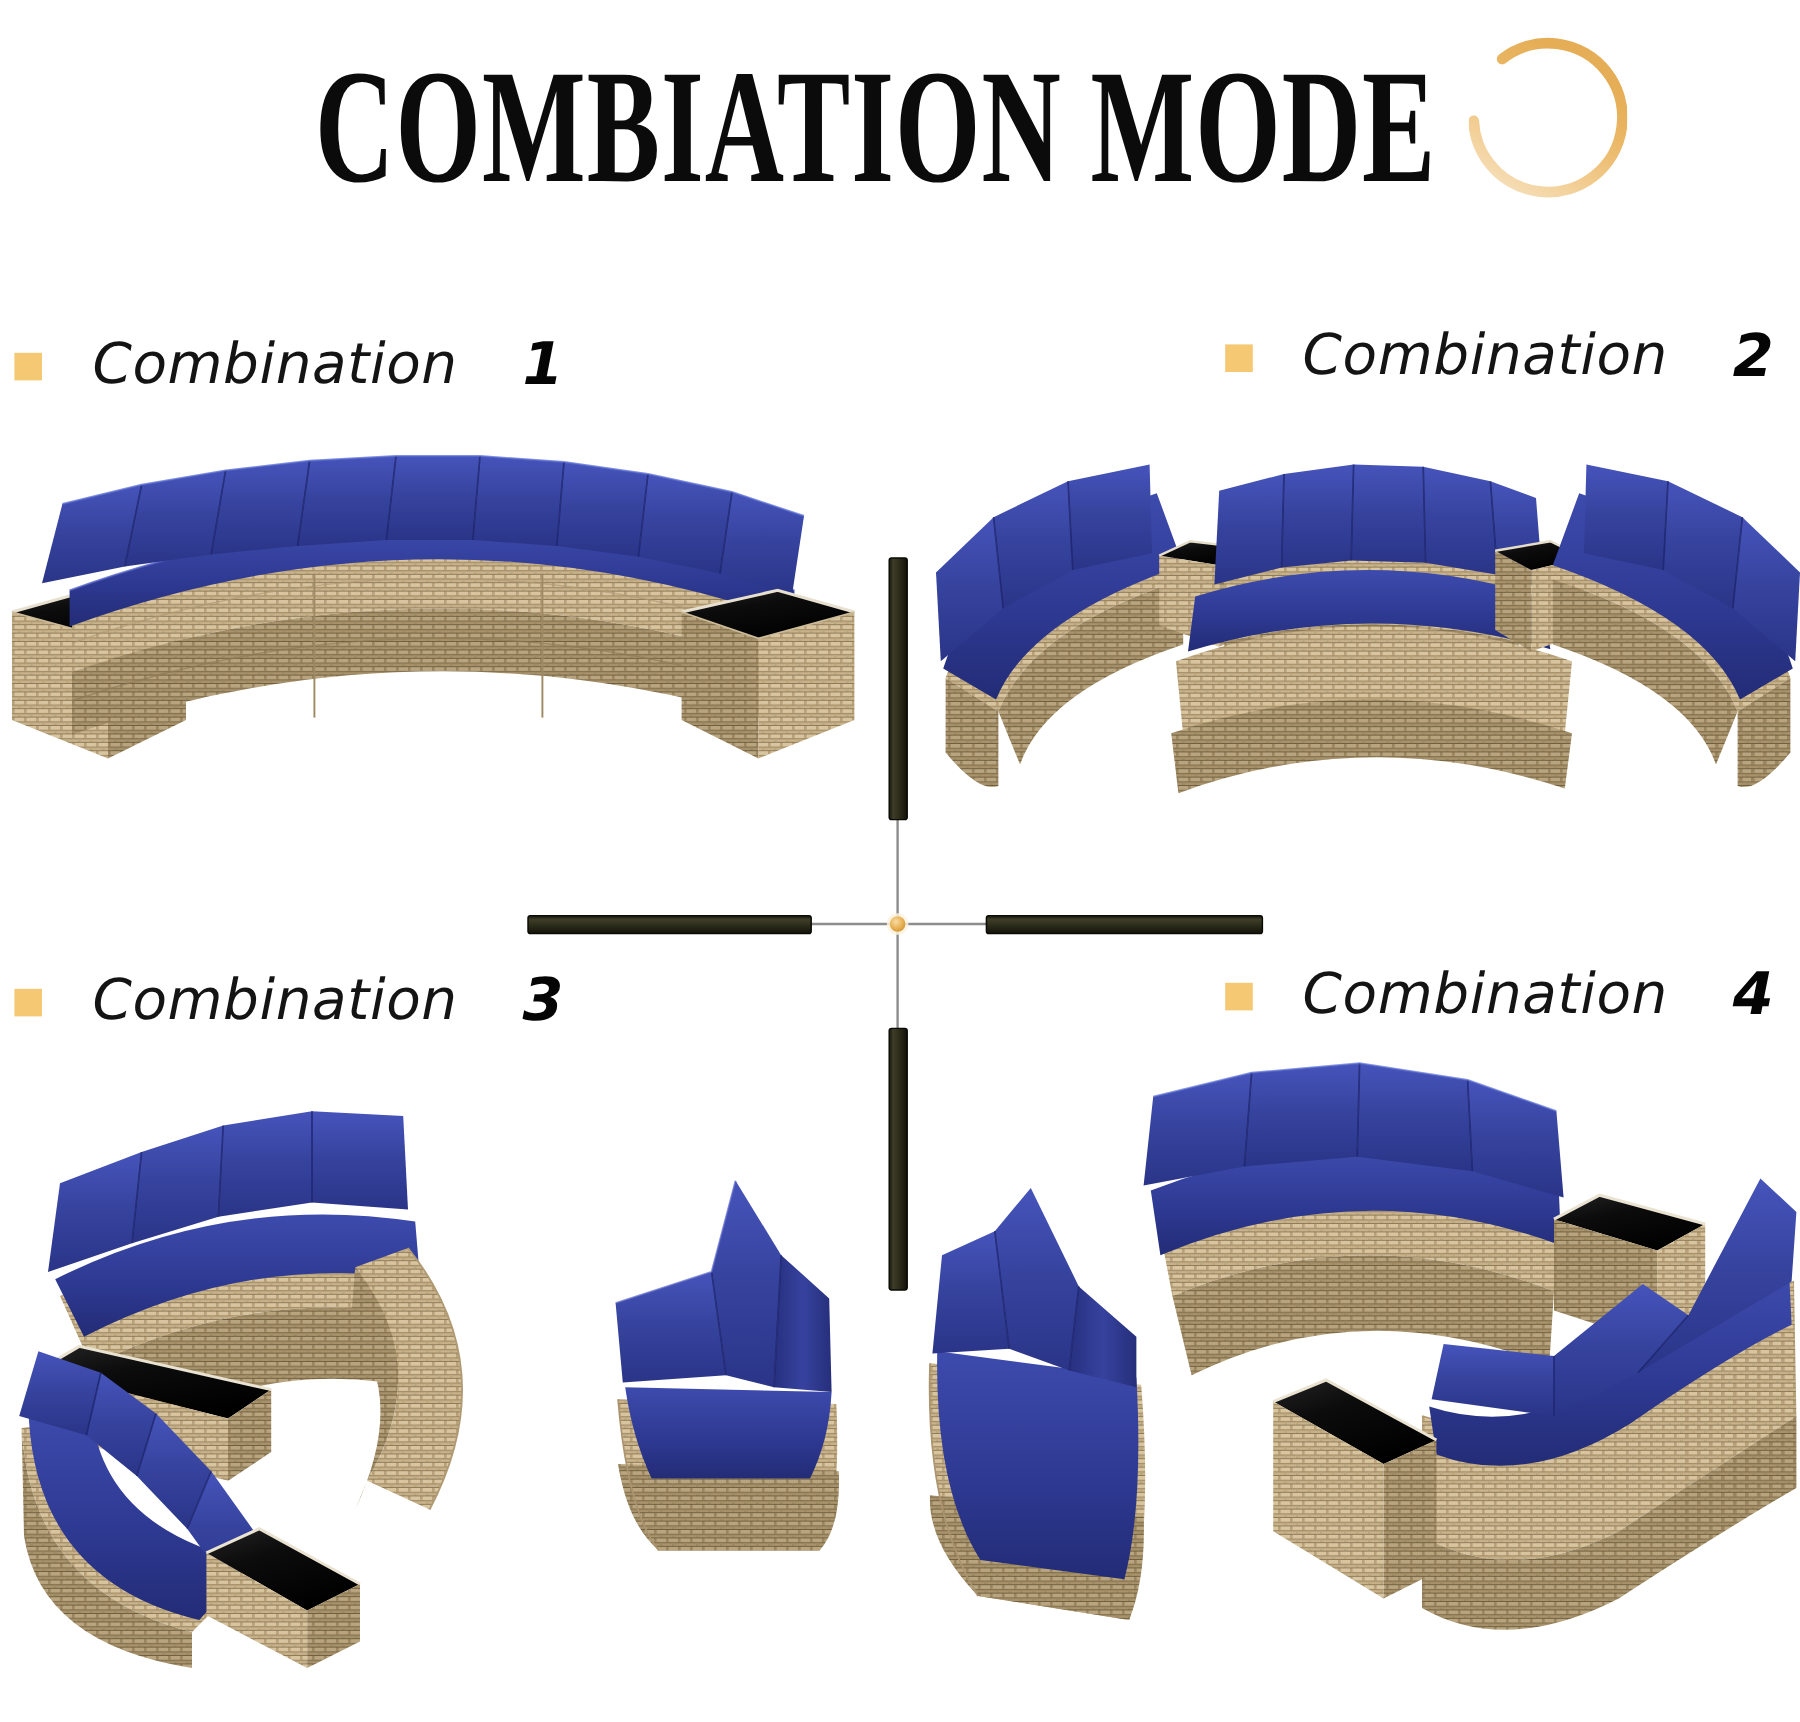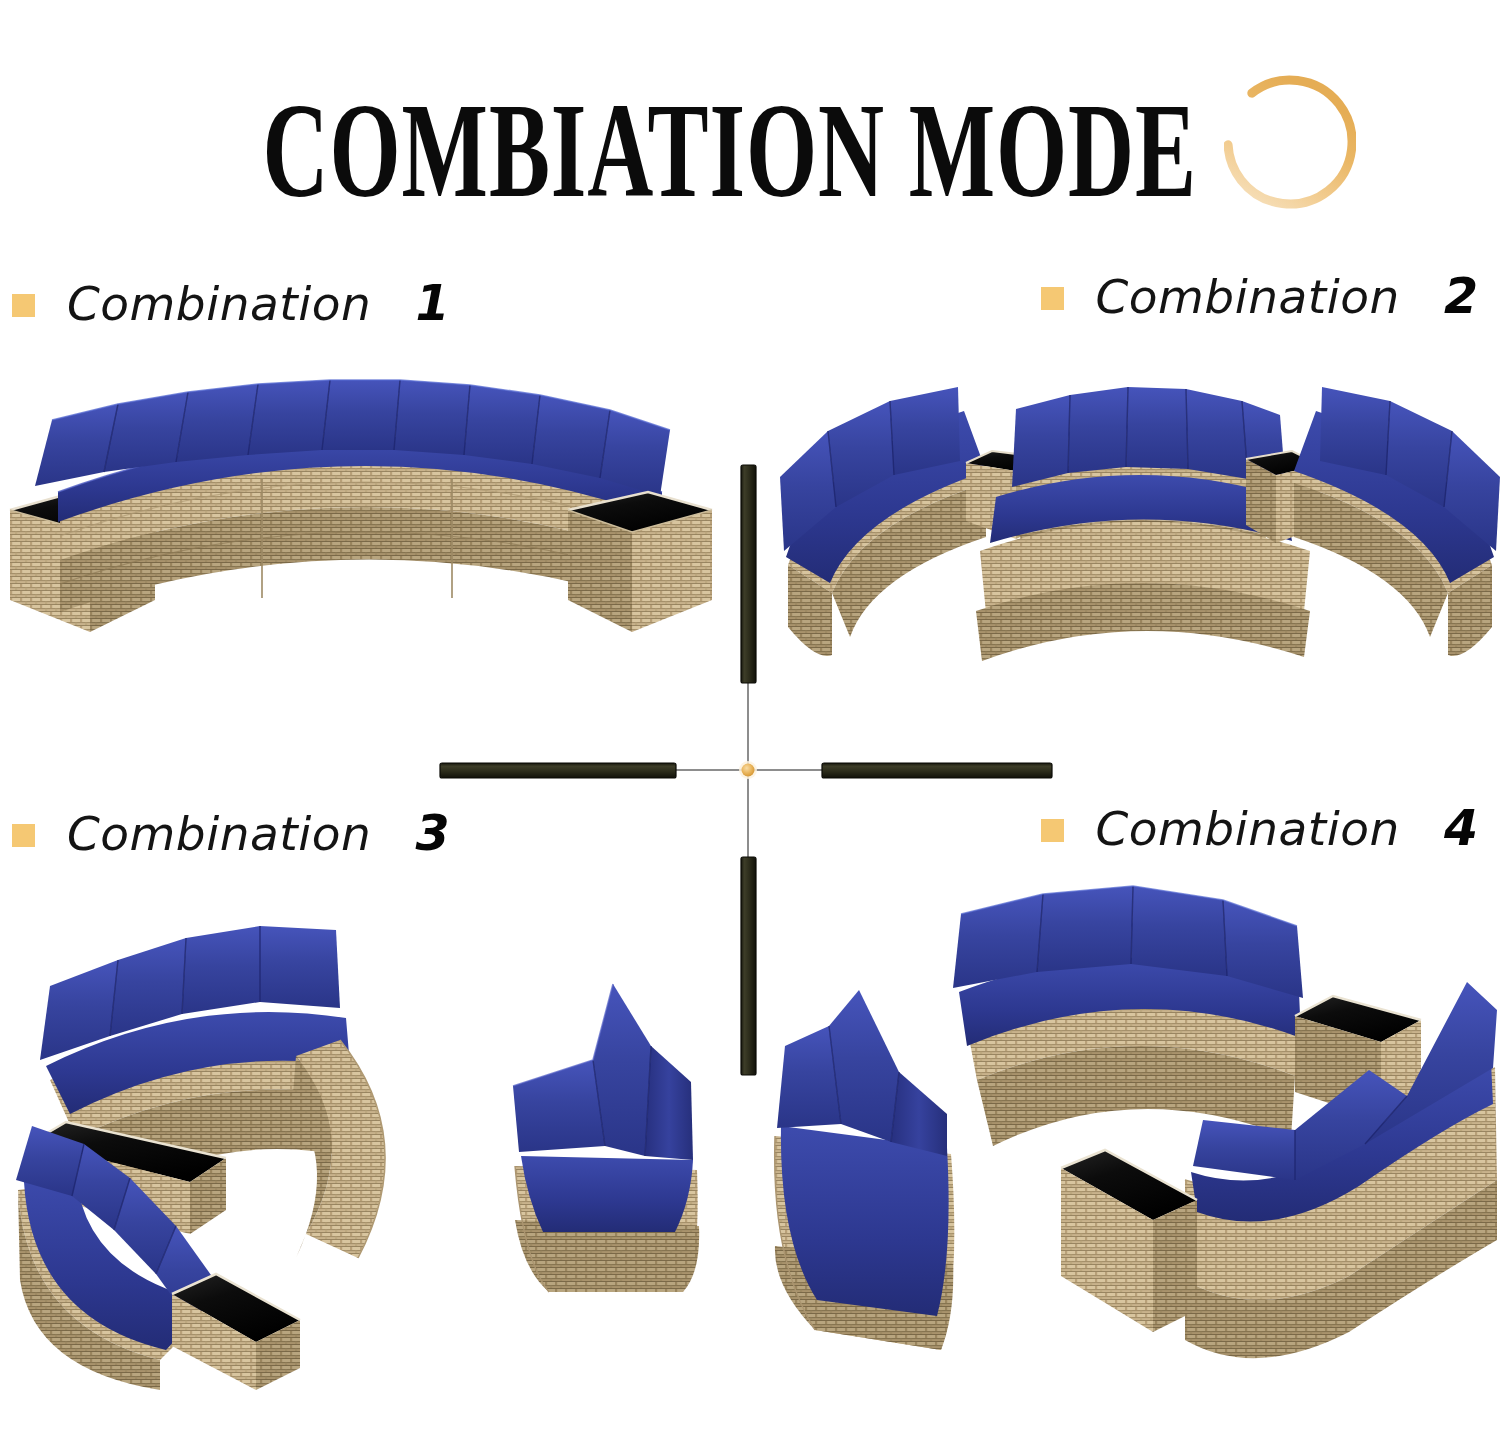--- a/index.html
+++ b/index.html
@@ -11,21 +11,21 @@
     width: 1500px; height: 1435px;
     font-family: "DejaVu Sans", sans-serif;
     overflow: hidden;
     position: relative;
   }
 
   
   .header {
     position: absolute;
     top: 0; left: 0;
-    width: 1500px; height: 250px; margin-top: 44px;
+    width: 1500px; height: 250px;
   }
   .title-ring {
     position: absolute;
     left: 1224px; top: 18px;
     width: 132px; height: 160px;
     pointer-events: none;
   }
   .page-title {
     position: absolute;
     left: 0; top: 34px;
@@ -41,21 +41,21 @@
     transform: scaleX(0.88) scaleY(1.30);
     transform-origin: 50% 0%;
     white-space: nowrap;
   }
 
   
   .combo-label {
     position: absolute;
     display: flex;
     align-items: center;
-    gap: 32px;
+    gap: 42px;
     white-space: nowrap;
   }
   .combo-label .bullet {
     width: 23px; height: 23px;
     background: #f5c873;
     flex: 0 0 auto;
     margin-top: 4px;
   }
   .combo-label .txt {
     font-family: "DejaVu Sans", sans-serif;

